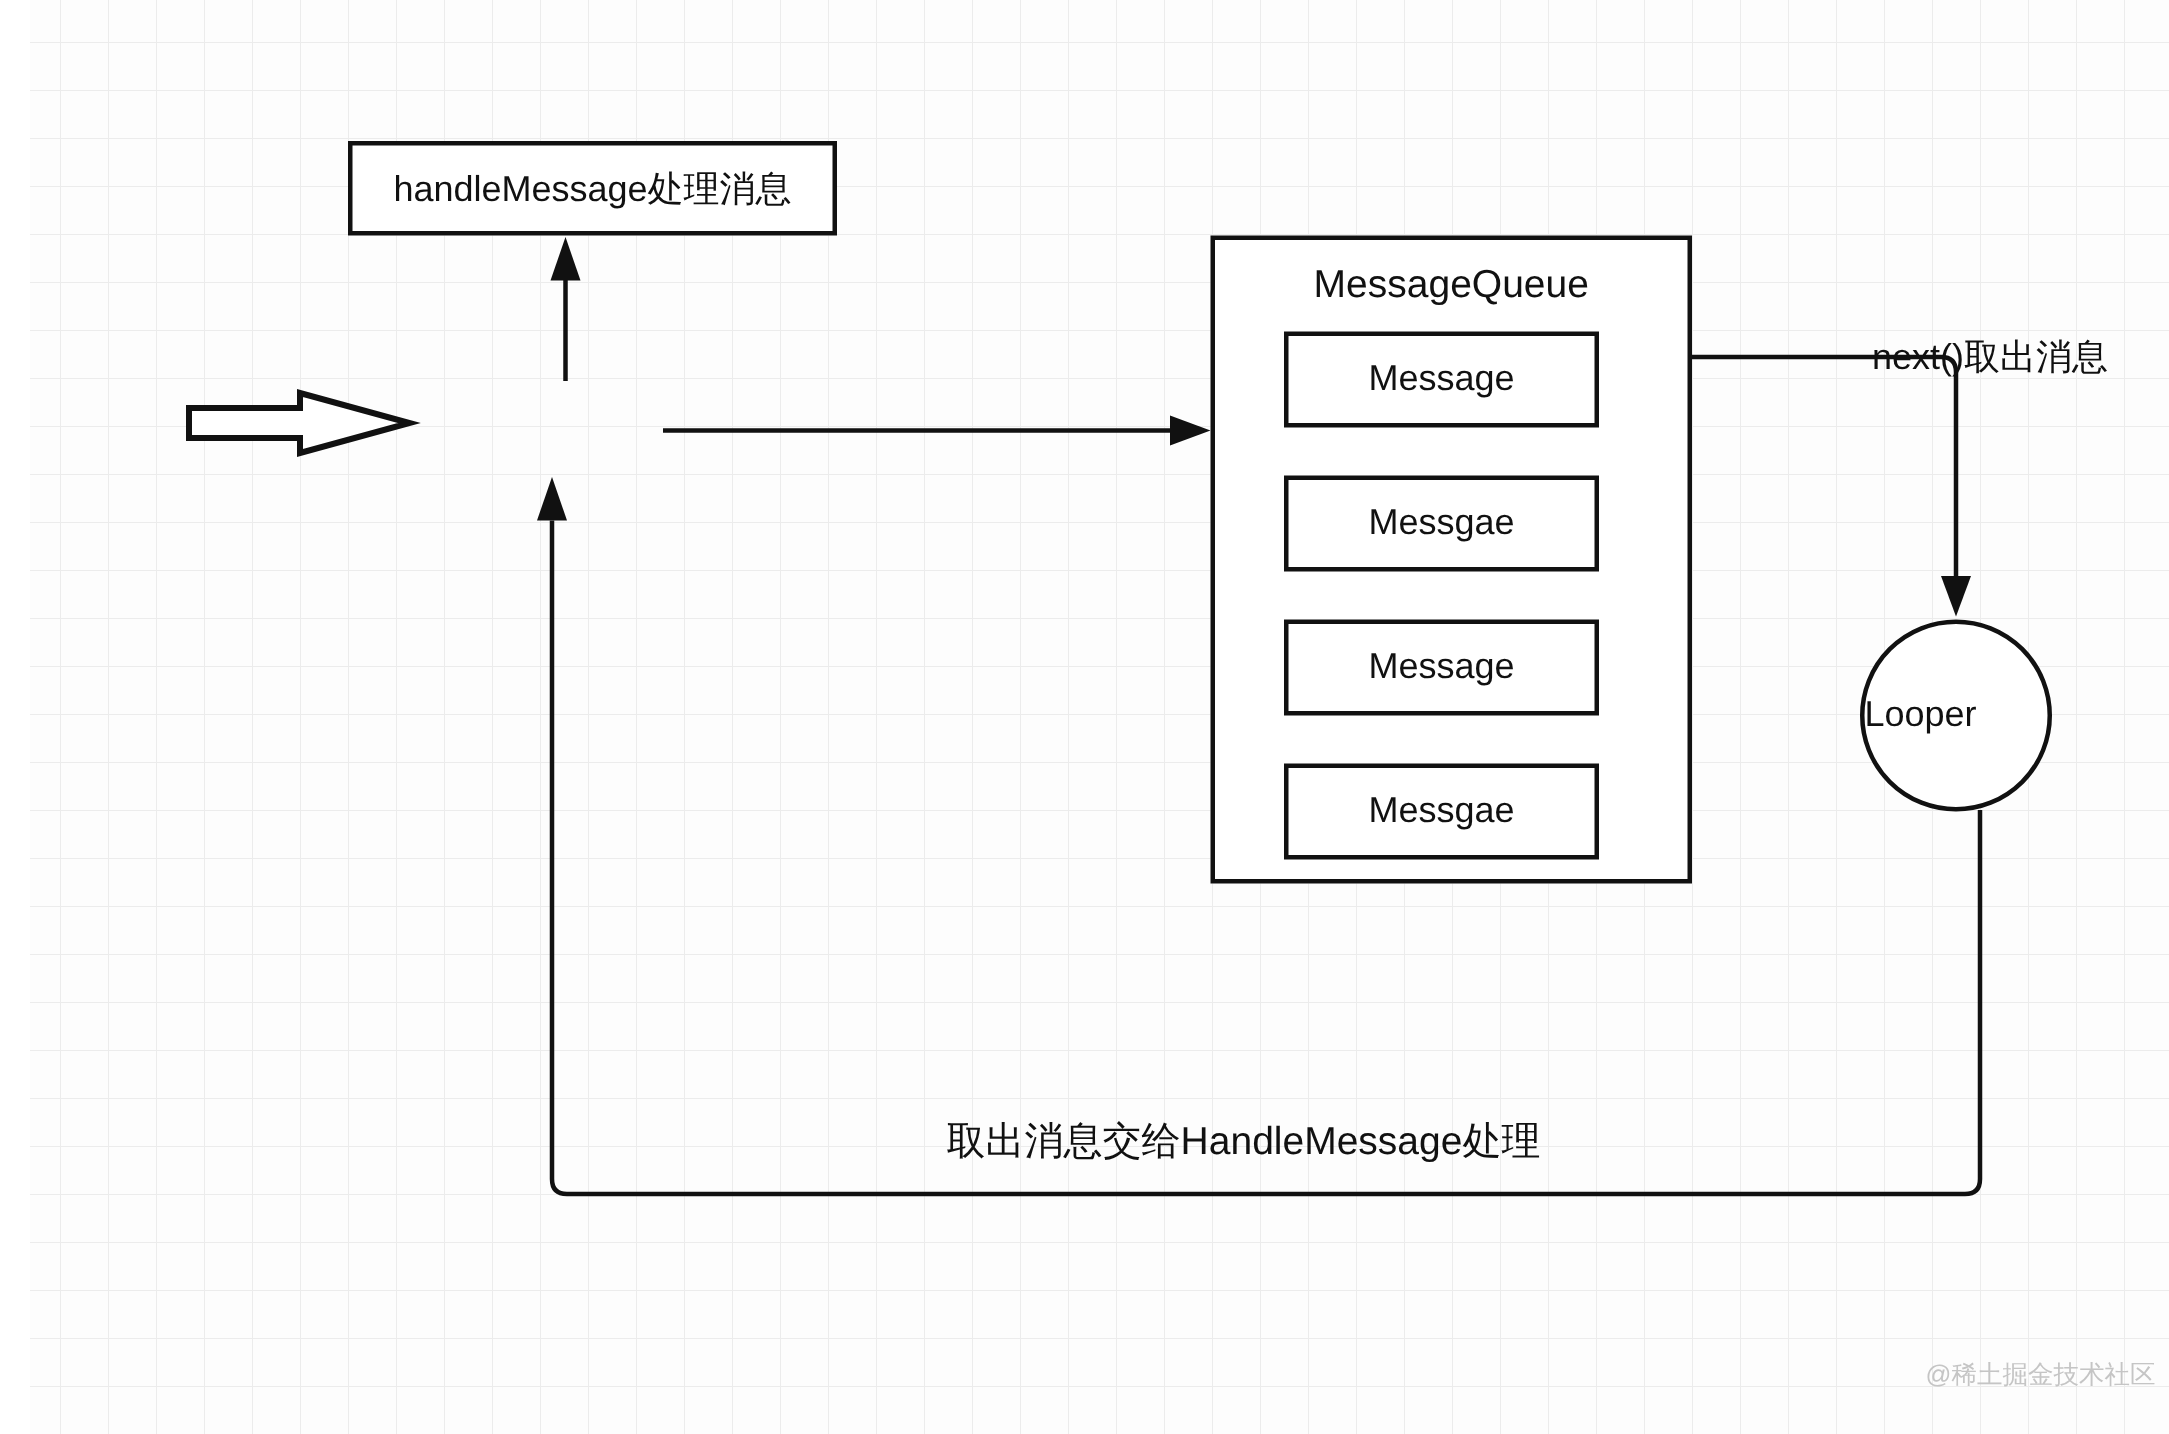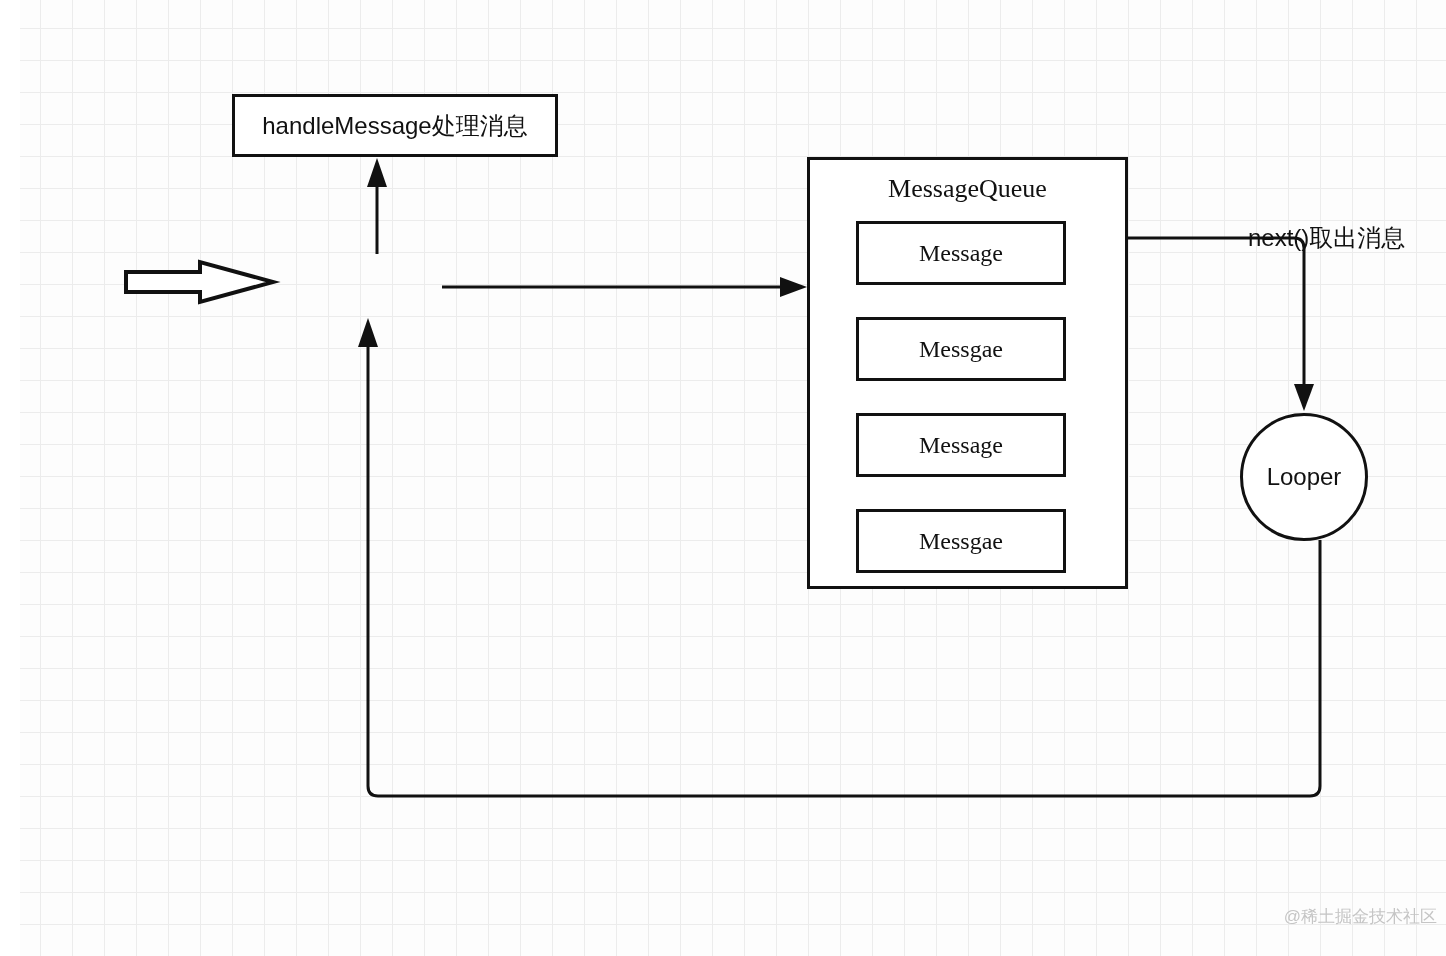--- a/index.html
+++ b/index.html
@@ -52,21 +52,20 @@
     display:flex;align-items:center;justify-content:center;
     font-size:24px;
     box-sizing:border-box;
     white-space:nowrap;
   }
   .mq-outer{
     position:absolute;
     border:3px solid var(--stroke);
     background:#ffffff;
     box-sizing:border-box;
-    font-family:Liberation Serif, serif;
   }
   .mq-title{
     position:absolute;
     left:0;right:0;top:14px;
     text-align:center;
     font-size:26px;
   }
   .q-item{
     position:absolute;
     left:46px;width:210px;height:64px;
@@ -74,21 +73,21 @@
     background:#ffffff;
     display:flex;align-items:center;justify-content:center;
     font-size:24px;
     box-sizing:border-box;
   }
   .circle-node{
     position:absolute;
     border:3px solid var(--stroke);
     border-radius:50%;
     background:#ffffff;
-    display:flex;align-items:center;justify-content:center;
+    display:flex;align-items:center;
     font-size:24px;
     box-sizing:border-box;
   }
   .edge-label{
     position:absolute;
     font-size:24px;
     white-space:nowrap;
   }
   .edge-label.center{
     text-align:center;
@@ -156,16 +155,17 @@
     </div>
   </div>
 
   <div class="circle-node" style="left:1220px;top:413px;width:128px;height:128px;">
     <span>Looper</span>
   </div>
 
 
   <div class="edge-label" style="left:1228px;top:222px;">next()取出消息</div>
 
+  <div class="edge-label center bottom-label" style="left:809px;top:743px;">取出消息交给HandleMessage处理</div>
 
   <div class="watermark">@稀土掘金技术社区</div>
 
 </div>
 
 </body></html>

